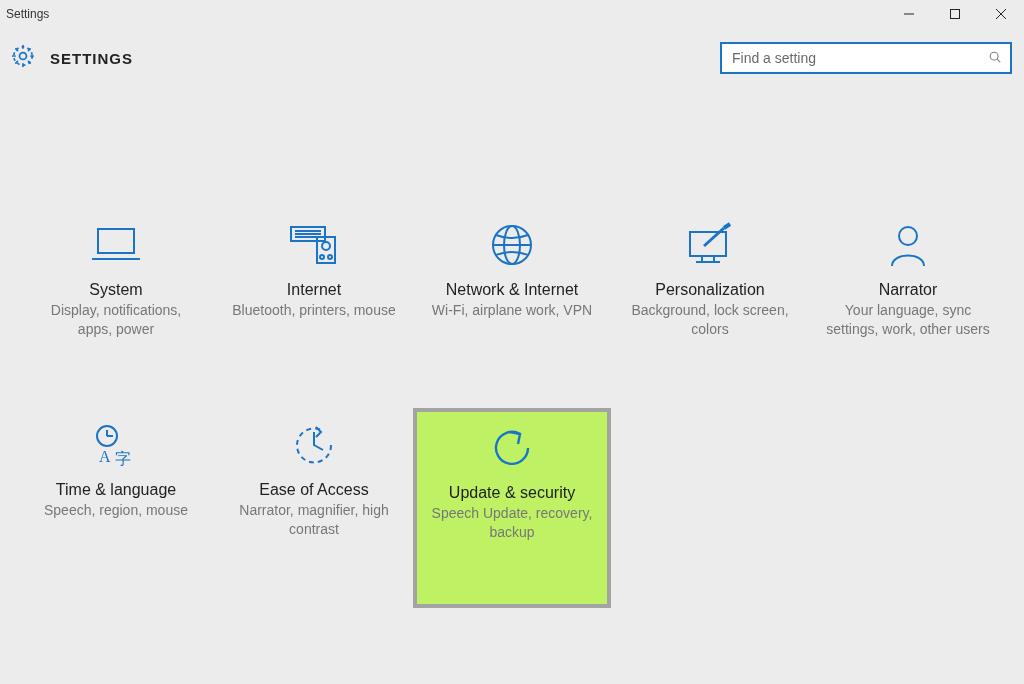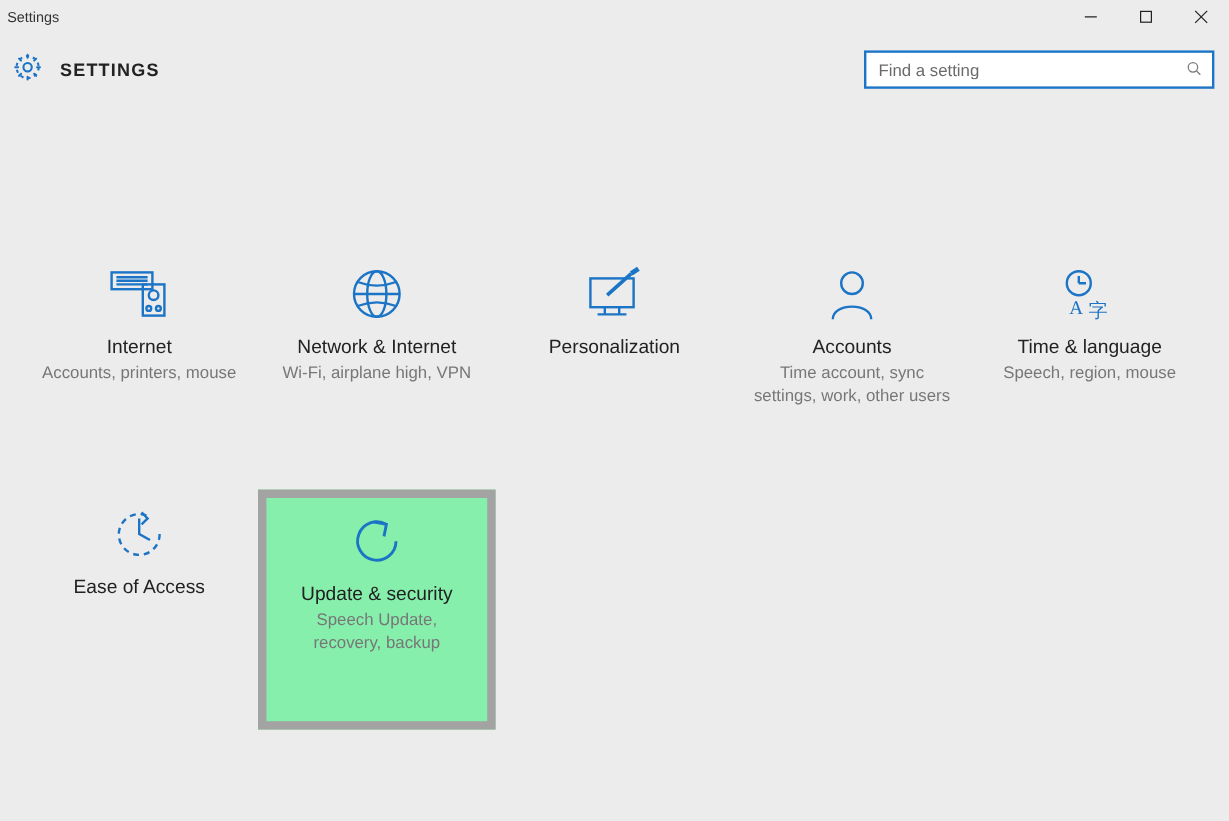--- a/index.html
+++ b/index.html
@@ -82,22 +82,22 @@
   }
   .tile {
     display: flex;
     flex-direction: column;
     align-items: center;
     text-align: center;
     padding: 8px 14px 0 14px;
     border: 1px solid transparent;
   }
   .tile.hovered {
-    border: 7px solid #a3a3a3;
-    background: #86efac;
+    border: 4px solid #a3a3a3;
+    background: #bef264;
   }
   .tile-icon {
     height: 56px;
     display: flex;
     align-items: center;
     justify-content: center;
     color: #1b74c5;
   }
   .tile-title {
     margin-top: 8px;
@@ -156,75 +156,86 @@
         <circle cx="7" cy="7" r="4.5"></circle>
           <line x1="10.5" y1="10.5" x2="14" y2="14"></line>
       </svg>
     </span>
   </div>
 </div>
 
 <div class="grid-wrap">
   <div class="grid">
 
+    <div class="tile">
+      <div class="tile-icon">
+        <svg width="52" height="44" viewBox="0 0 52 44" fill="none" stroke="#1b74c5" stroke-width="2">
+          <rect x="8" y="6" width="36" height="24"></rect>
+          <line x1="2" y1="36" x2="50" y2="36"></line>
+        </svg>
+      </div>
+      <div class="tile-title">System</div>
+      <div class="tile-desc">Display, notifications, apps, power</div>
+    </div>
 
     <div class="tile">
       <div class="tile-icon">
         <svg width="54" height="44" viewBox="0 0 54 44" fill="none" stroke="#1b74c5" stroke-width="2">
           <rect x="4" y="4" width="34" height="14"></rect>
           <line x1="8" y1="8" x2="34" y2="8"></line>
             <line x1="8" y1="11" x2="34" y2="11"></line>
             <line x1="8" y1="14" x2="34" y2="14"></line>
           <rect x="30" y="14" width="18" height="26"></rect>
           <circle cx="39" cy="23" r="4"></circle>
           <circle cx="35" cy="34" r="2"></circle>
             <circle cx="43" cy="34" r="2"></circle>
         </svg>
       </div>
       <div class="tile-title">Internet</div>
-      <div class="tile-desc">Accounts, printers, mouse</div>
+      <div class="tile-desc">Bluetooth, printers, mouse</div>
     </div>
 
     <div class="tile">
       <div class="tile-icon">
         <svg width="46" height="46" viewBox="0 0 46 46" fill="none" stroke="#1b74c5" stroke-width="2">
           <circle cx="23" cy="23" r="19"></circle>
           <ellipse cx="23" cy="23" rx="8" ry="19"></ellipse>
           <line x1="4" y1="23" x2="42" y2="23"></line>
           <path d="M7 13 Q23 19 39 13"></path>
           <path d="M7 33 Q23 27 39 33"></path>
         </svg>
       </div>
       <div class="tile-title">Network &amp; Internet</div>
-      <div class="tile-desc">Wi-Fi, airplane high, VPN</div>
+      <div class="tile-desc">Wi-Fi, airplane work, VPN</div>
     </div>
 
     <div class="tile">
       <div class="tile-icon">
         <svg width="52" height="46" viewBox="0 0 52 46" fill="none" stroke="#1b74c5" stroke-width="2">
           <rect x="6" y="10" width="36" height="24"></rect>
           <line x1="18" y1="34" x2="18" y2="40"></line>
             <line x1="30" y1="34" x2="30" y2="40"></line>
           <line x1="12" y1="40" x2="36" y2="40"></line>
           <path d="M20 24 L40 6" stroke-width="3"></path>
           <path d="M40 6 L46 2" stroke-width="4"></path>
         </svg>
       </div>
       <div class="tile-title">Personalization</div>
+      <div class="tile-desc">Background, lock screen, colors</div>
     </div>
 
     <div class="tile">
       <div class="tile-icon">
         <svg width="44" height="46" viewBox="0 0 44 46" fill="none" stroke="#1b74c5" stroke-width="2">
           <circle cx="22" cy="14" r="9"></circle>
           <path d="M6 44 C6 30 38 30 38 44"></path>
         </svg>
       </div>
-      <div class="tile-title">Accounts</div>
-      <div class="tile-desc">Time account, sync settings, work, other users</div>
+      <div class="tile-title">Narrator</div>
+      <div class="tile-desc">Your language, sync settings, work, other users</div>
     </div>
 
     <div class="tile">
       <div class="tile-icon">
         <svg width="50" height="46" viewBox="0 0 50 46" fill="none" stroke="#1b74c5" stroke-width="2">
           <circle cx="16" cy="14" r="10"></circle>
           <line x1="16" y1="8" x2="16" y2="14"></line>
             <line x1="16" y1="14" x2="22" y2="14"></line>
           <text x="8" y="40" font-size="16" fill="#1b74c5" stroke="none" font-family="Segoe UI">A</text>
           <text x="24" y="42" font-size="16" fill="#1b74c5" stroke="none" font-family="Segoe UI">字</text>
@@ -236,20 +247,21 @@
 
     <div class="tile">
       <div class="tile-icon">
         <svg width="46" height="46" viewBox="0 0 46 46" fill="none" stroke="#1b74c5" stroke-width="2">
           <path d="M40 23 A17 17 0 1 1 29 7.5" stroke-dasharray="5 4"></path>
           <polyline points="23,10 23,23 32,28"></polyline>
           <polyline points="25,5 30,10 25,15" fill="none"></polyline>
         </svg>
       </div>
       <div class="tile-title">Ease of Access</div>
+      <div class="tile-desc">Narrator, magnifier, high contrast</div>
     </div>
 
 
     <div class="tile hovered">
       <div class="tile-icon">
         <svg width="46" height="46" viewBox="0 0 46 46" fill="none" stroke="#1b74c5" stroke-width="2.4">
           <path d="M39 23 A16 16 0 1 1 31 9"></path>
           <polyline points="21,7 31,9 29,19" fill="none"></polyline>
         </svg>
       </div>

